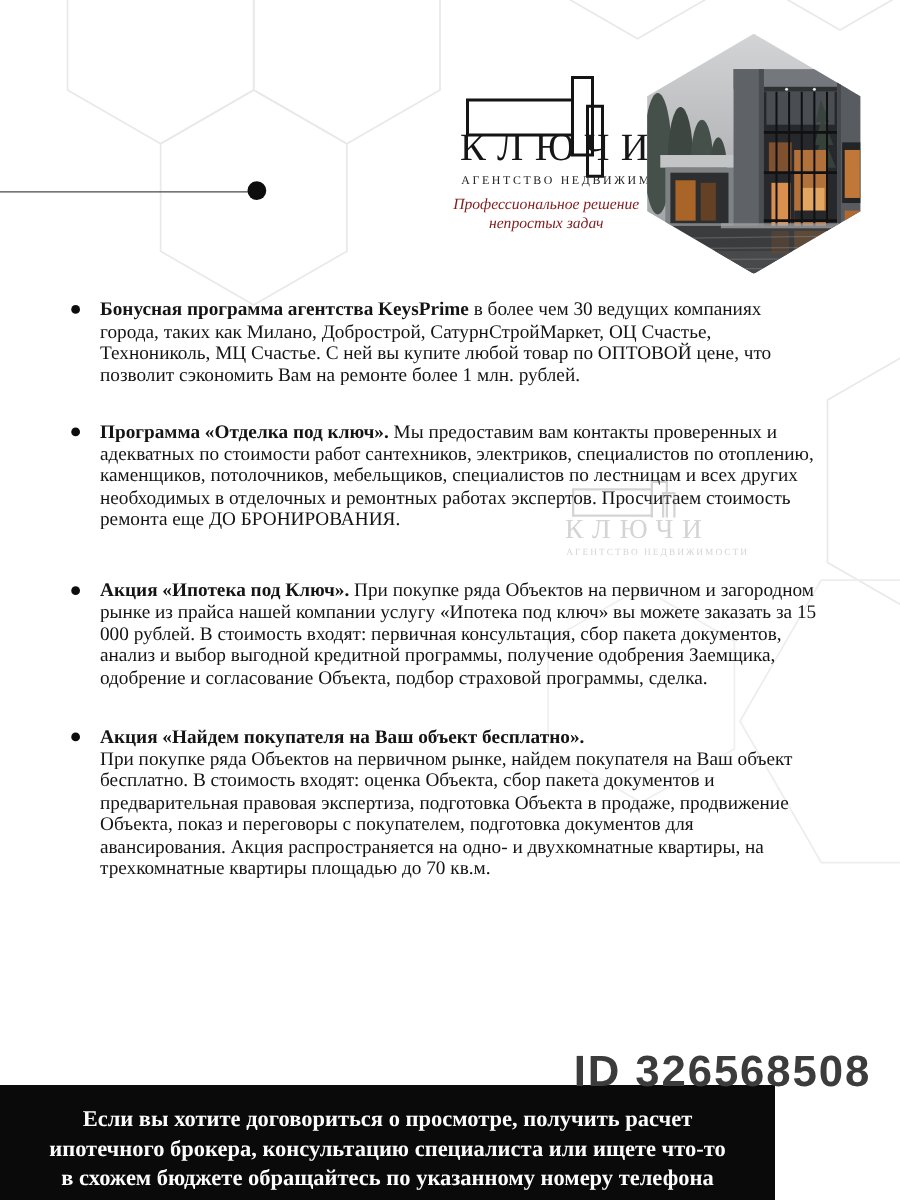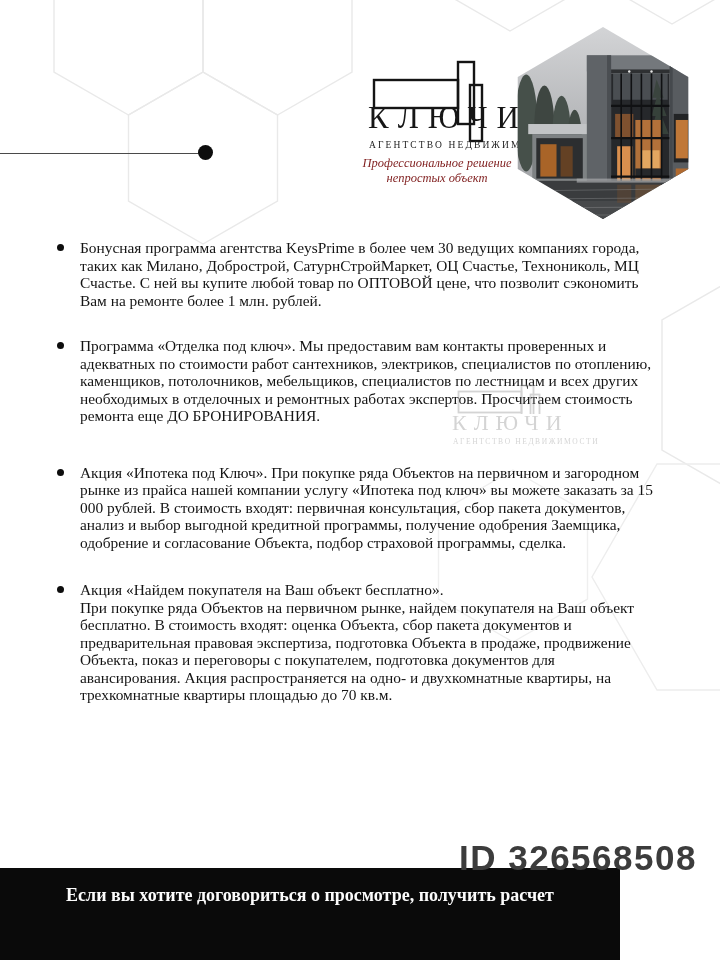--- a/index.html
+++ b/index.html
@@ -24,21 +24,21 @@
     clip-path:polygon(50% 0%,99% 26%,99% 74%,50% 100%,1% 74%,1% 26%);
   }
   
   .bullets{position:absolute;left:55px;top:239px;width:600px;z-index:2;list-style:none;margin:0;padding:0;}
   .bullets li{position:relative;padding-left:25px;font-size:15.4px;line-height:17.5px;color:#141414;}
   .bullets li.m1{margin-bottom:28px;}
   .bullets li.m2{margin-bottom:39px;}
   .bullets li.m3{margin-bottom:30px;}
   .bullets li.m4{margin-bottom:22px;}
   .bullet-dot{position:absolute;left:2px;top:5px;width:7px;height:7px;border-radius:50%;background:#0d0d0d;}
-  .bullets b{font-weight:400;}
+  .bullets b{font-weight:700;}
   
   .wm-logo{position:absolute;left:452px;top:384px;z-index:3;opacity:0.38;pointer-events:none;color:#8f8f8f;}
   .wm-logo .g{position:absolute;left:2px;top:0;}
   .wm-logo .t{position:absolute;left:0;top:26px;font-size:22px;letter-spacing:7px;white-space:nowrap;}
   .wm-logo .s{position:absolute;left:1px;top:53px;font-size:7.5px;letter-spacing:1.6px;white-space:nowrap;}
   
   .wm-cian{position:absolute;left:434px;top:784px;z-index:1;display:flex;align-items:flex-start;pointer-events:none;}
   .wm-cian-text{font-family:"Liberation Sans","DejaVu Sans",sans-serif;font-weight:bold;font-size:58px;line-height:56px;letter-spacing:2px;color:#eaeaea;margin-left:6px;}
   .wm-id{position:absolute;left:459px;top:838px;z-index:3;font-family:"Liberation Sans","DejaVu Sans",sans-serif;
     font-weight:bold;font-size:35px;letter-spacing:1.5px;color:#3c3c3c;pointer-events:none;}
@@ -72,21 +72,21 @@
       <g fill="none" stroke="#141414" stroke-width="2.4">
         <rect x="2" y="20" width="84" height="28"></rect>
         <rect x="86" y="2" width="16" height="62"></rect>
         <rect x="98" y="25" width="12" height="56"></rect>
       </g>
     </svg>
     <div class="logo-title">КЛЮЧИ</div>
     <div class="logo-subtitle">АГЕНТСТВО НЕДВИЖИМОСТИ</div>
     <div class="logo-tagline">
       <span>Профессиональное решение</span><br>
-      <span>непростых объект</span>
+      <span>непростых задач</span>
     </div>
   </div>
 
   <div class="house-hex">
     <svg width="174" height="192" viewBox="0 0 172 190">
       <defs>
         <linearGradient id="sky" x1="0" y1="0" x2="0" y2="1">
           <stop offset="0" stop-color="#d3d4d6"></stop>
             <stop offset="1" stop-color="#a3a5a8"></stop>
         </linearGradient>
@@ -182,21 +182,21 @@
       </g>
     </svg>
     <div class="t">КЛЮЧИ</div>
     <div class="s">АГЕНТСТВО НЕДВИЖИМОСТИ</div>
   </div>
 
 
   <div class="footer-bar">
     <div class="footer-text">
       <span>Если вы хотите договориться о просмотре, получить расчет</span><br>
-      <br>
-      <br>
+      <span>ипотечного брокера, консультацию специалиста или ищете что-то</span><br>
+      <span>в схожем бюджете обращайтесь по указанному номеру телефона</span><br>
       <span>или в непростых</span>
     </div>
   </div>
 
   <div class="wm-id">ID 326568508</div>
 
 </div>
 
 </body></html>

